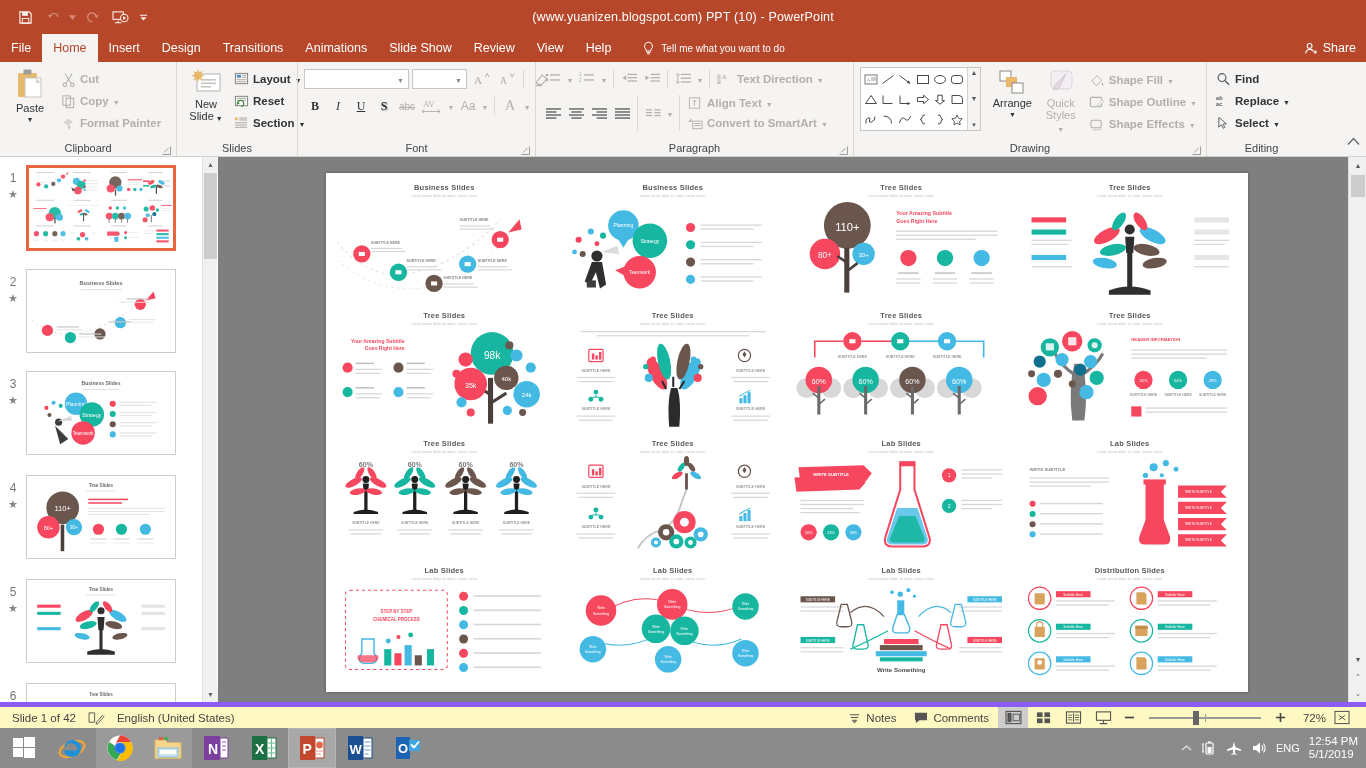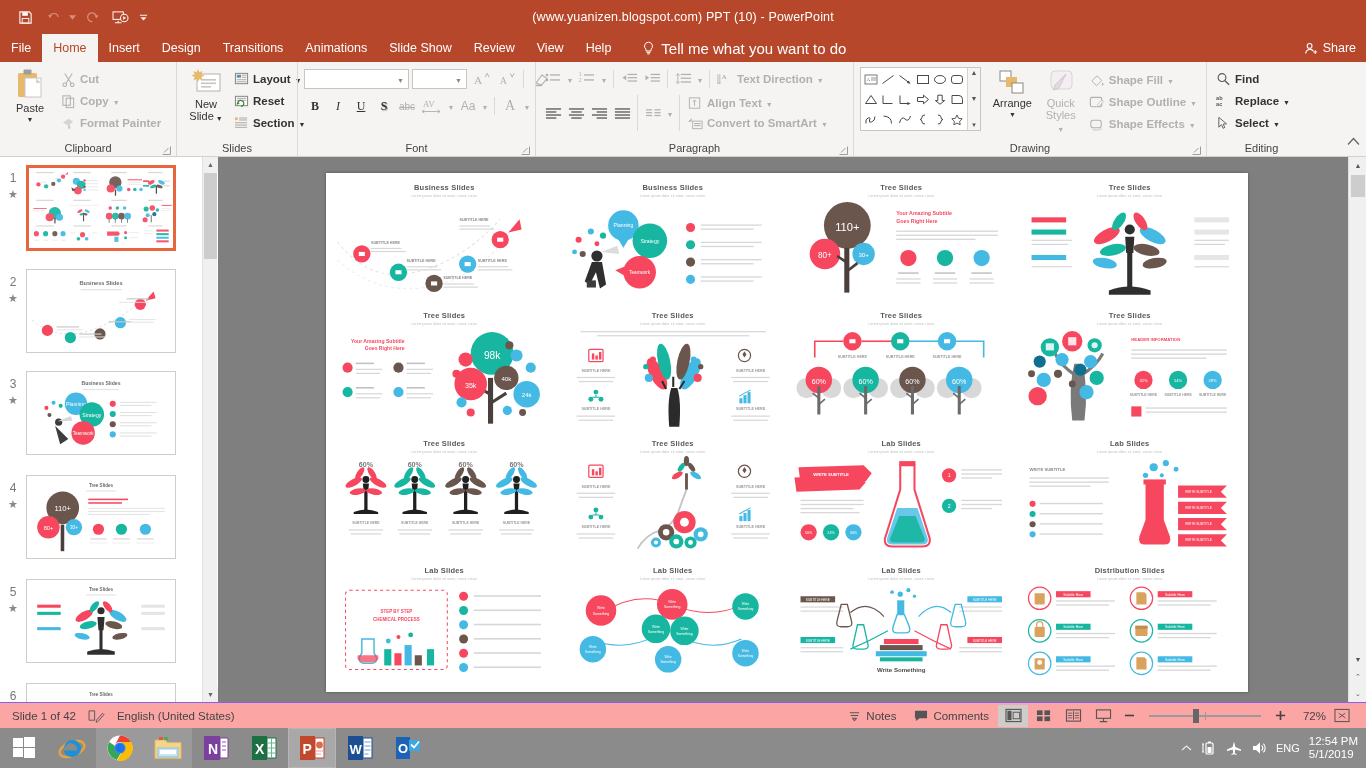--- a/index.html
+++ b/index.html
@@ -42,21 +42,21 @@
   .tabstrip {
     position:absolute; left:0; top:34px; width:1366px; height:28px;
     background:#b7472a; display:flex; align-items:stretch;
   }
   .tab {
     padding:0 11px; display:flex; align-items:center; font-size:12.5px; color:#fff;
     white-space:nowrap;
   }
   .tab.active { background:#f5f4f2; color:#b7472a; }
   .tellme {
-    display:flex; align-items:center; gap:6px; padding:0 10px; color:#fff; font-size:15px;
+    display:flex; align-items:center; gap:6px; padding:0 10px; color:#fff; font-size:10px;
     margin-left:10px;
   }
   .tb-share {
     position:absolute; right:10px; top:34px; height:28px;
     display:flex; align-items:center; gap:5px; color:#fff; font-size:12.5px;
   }
 
   
   .ribbon {
     position:absolute; left:0; top:62px; width:1366px; height:95px;
@@ -168,21 +168,21 @@
   .rs-arrow {
     width:18px; height:17px; display:flex; align-items:center; justify-content:center;
     font-size:7px; color:#555;
   }
   .rs-thumb { position:absolute; left:2px; top:18px; width:14px; height:22px; background:#cdcdcd; }
   .rs-bottom { position:absolute; bottom:0; left:0; width:18px; }
 
   
   .statusbar {
     position:absolute; left:0; top:702px; width:1366px; height:26px;
-    background:#fca5a5; border-top:1px solid #8b5cf6;
+    background:#fef9c3; border-top:5px solid #8b5cf6;
     display:flex; align-items:center; font-size:11.5px; color:#444;
   }
   .sb-left { display:flex; align-items:center; gap:12px; padding-left:12px; }
   .sb-right { margin-left:auto; display:flex; align-items:center; gap:0; padding-right:8px; }
   .sb-item { display:flex; align-items:center; gap:5px; padding:0 9px; height:26px; }
   .view-btn {
     width:30px; height:22px; display:flex; align-items:center; justify-content:center;
     color:#555;
   }
   .view-btn.active { background:#cfcdcb; }

